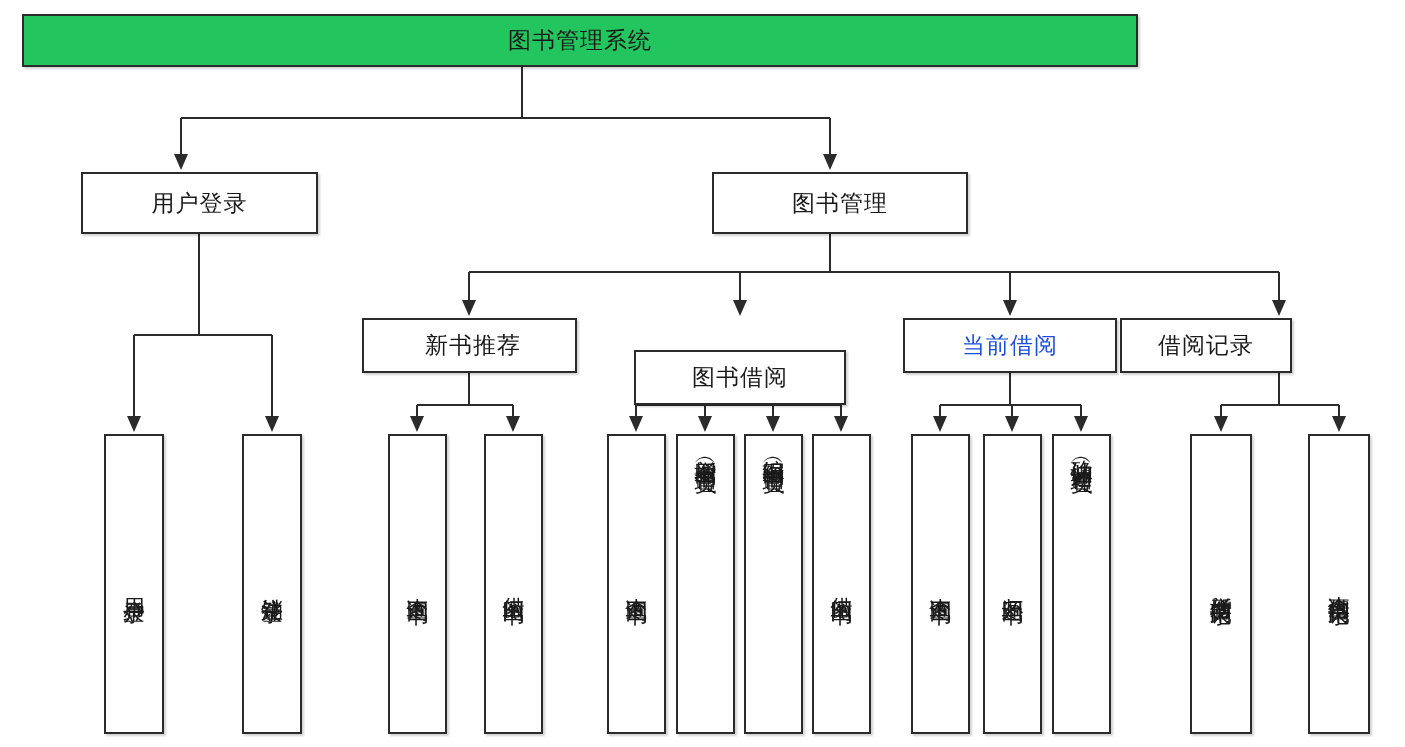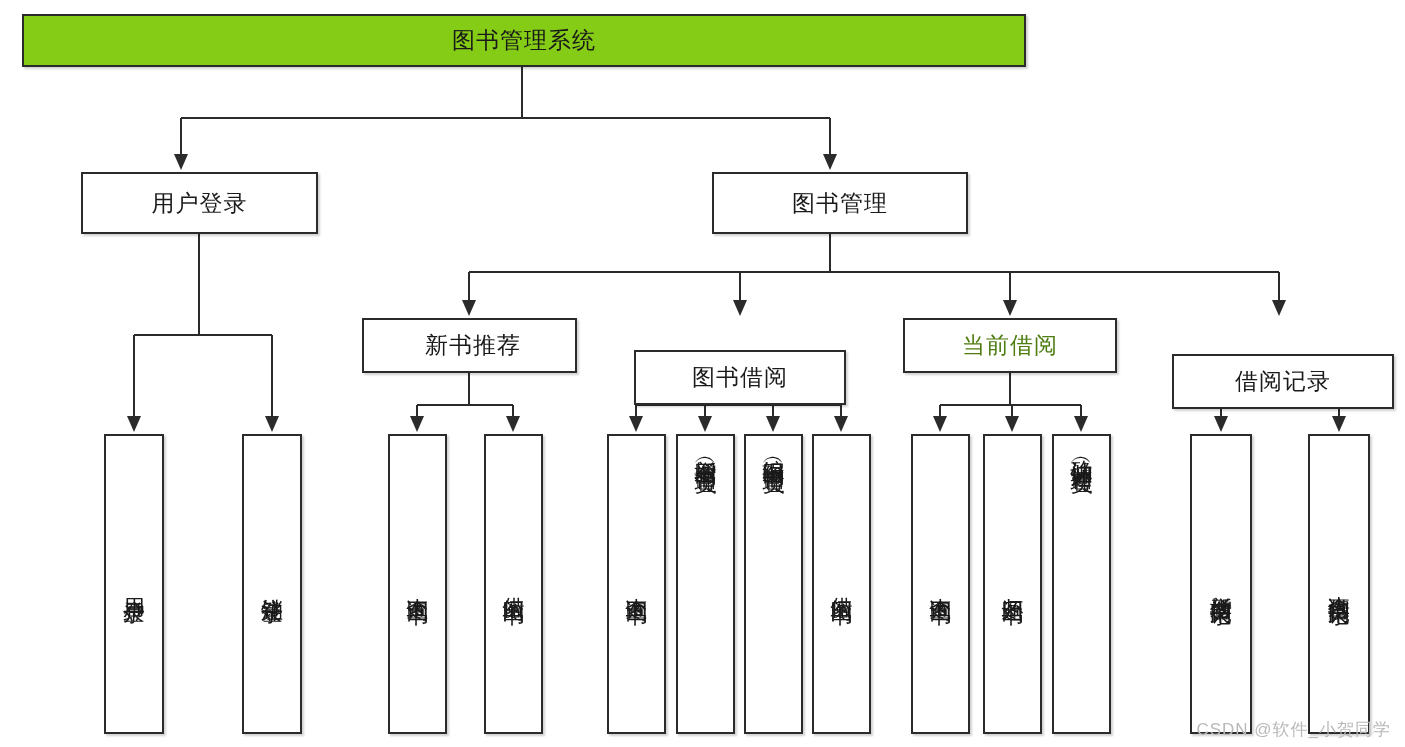--- a/index.html
+++ b/index.html
@@ -105,39 +105,39 @@
       <line x1="1081" y1="405" x2="1081" y2="416" stroke="#2b2b2b" stroke-width="2.4" shape-rendering="crispEdges"></line>
       <polygon points="1074,416 1088,416 1081,432" fill="#2b2b2b"></polygon>
       <line x1="1279" y1="373" x2="1279" y2="405" stroke="#2b2b2b" stroke-width="2.4" shape-rendering="crispEdges"></line>
       <line x1="1221" y1="405" x2="1339" y2="405" stroke="#2b2b2b" stroke-width="2.4" shape-rendering="crispEdges"></line>
       <line x1="1221" y1="405" x2="1221" y2="416" stroke="#2b2b2b" stroke-width="2.4" shape-rendering="crispEdges"></line>
       <polygon points="1214,416 1228,416 1221,432" fill="#2b2b2b"></polygon>
       <line x1="1339" y1="405" x2="1339" y2="416" stroke="#2b2b2b" stroke-width="2.4" shape-rendering="crispEdges"></line>
       <polygon points="1332,416 1346,416 1339,432" fill="#2b2b2b"></polygon>
     </svg>
   <div id="nodes-layer">
-      <div class="node horizontal" style="left: 22px; top: 14px; width: 1004px; height: 53px; border-color: rgb(43, 43, 43); background: #84cc16;">
+      <div class="node horizontal" style="left: 22px; top: 14px; width: 1116px; height: 53px; border-color: rgb(43, 43, 43); background: #22c55e;">
         <span style="color: rgb(26, 26, 26);">图书管理系统</span>
       </div>
       <div class="node horizontal" style="left: 81px; top: 172px; width: 237px; height: 62px; border-color: rgb(43, 43, 43); background: rgb(255, 255, 255);">
         <span style="color: rgb(26, 26, 26);">用户登录</span>
       </div>
       <div class="node horizontal" style="left: 712px; top: 172px; width: 256px; height: 62px; border-color: rgb(43, 43, 43); background: rgb(255, 255, 255);">
         <span style="color: rgb(26, 26, 26);">图书管理</span>
       </div>
       <div class="node horizontal" style="left: 362px; top: 318px; width: 215px; height: 55px; border-color: rgb(43, 43, 43); background: rgb(255, 255, 255); padding-left: 7px;">
         <span style="color: rgb(26, 26, 26);">新书推荐</span>
       </div>
       <div class="node horizontal" style="left: 634px; top: 318px; width: 212px; height: 55px; border-color: rgb(43, 43, 43); background: rgb(255, 255, 255); margin-top: 32px;">
         <span style="color: rgb(26, 26, 26);">图书借阅</span>
       </div>
       <div class="node horizontal" style="left: 903px; top: 318px; width: 214px; height: 55px; border-color: rgb(43, 43, 43); background: rgb(255, 255, 255);">
-        <span style="color: #4d7c0f; text-align: right;">当前借阅</span>
+        <span style="color: #1d4ed8; text-align: right;">当前借阅</span>
       </div>
-      <div class="node horizontal" style="left: 1172px; top: 318px; width: 222px; height: 55px; border-color: rgb(43, 43, 43); background: rgb(255, 255, 255); margin-top: 36px;">
+      <div class="node horizontal" style="left: 1120px; top: 318px; width: 172px; height: 55px; border-color: rgb(43, 43, 43); background: rgb(255, 255, 255);">
         <span style="color: rgb(26, 26, 26);">借阅记录</span>
       </div>
       <div class="node vertical centered" style="left: 104px; top: 434px; width: 60px; height: 300px; border-color: rgb(43, 43, 43); background: rgb(255, 255, 255);">
         <span class="vtext" style="color: rgb(26, 26, 26);">用户登录</span>
       </div>
       <div class="node vertical centered" style="left: 242px; top: 434px; width: 60px; height: 300px; border-color: rgb(43, 43, 43); background: rgb(255, 255, 255);">
         <span class="vtext" style="color: rgb(26, 26, 26);">注销登录</span>
       </div>
       <div class="node vertical centered" style="left: 388px; top: 434px; width: 59px; height: 300px; border-color: rgb(43, 43, 43); background: rgb(255, 255, 255);">
         <span class="vtext" style="color: rgb(26, 26, 26);">查询图书</span>
@@ -166,14 +166,13 @@
       <div class="node vertical" style="left: 1052px; top: 434px; width: 59px; height: 300px; border-color: rgb(43, 43, 43); background: rgb(255, 255, 255);">
         <span class="vtext" style="color: rgb(26, 26, 26);">确认归还（管理员）</span>
       </div>
       <div class="node vertical centered" style="left: 1190px; top: 434px; width: 62px; height: 300px; border-color: rgb(43, 43, 43); background: rgb(255, 255, 255);">
         <span class="vtext" style="color: rgb(26, 26, 26);">新增借阅记录</span>
       </div>
       <div class="node vertical centered" style="left: 1308px; top: 434px; width: 62px; height: 300px; border-color: rgb(43, 43, 43); background: rgb(255, 255, 255);">
         <span class="vtext" style="color: rgb(26, 26, 26);">查询借阅记录</span>
       </div>
     </div>
-  <div id="watermark">CSDN @软件_小贺同学</div>
 </div>
 
 </body></html>

